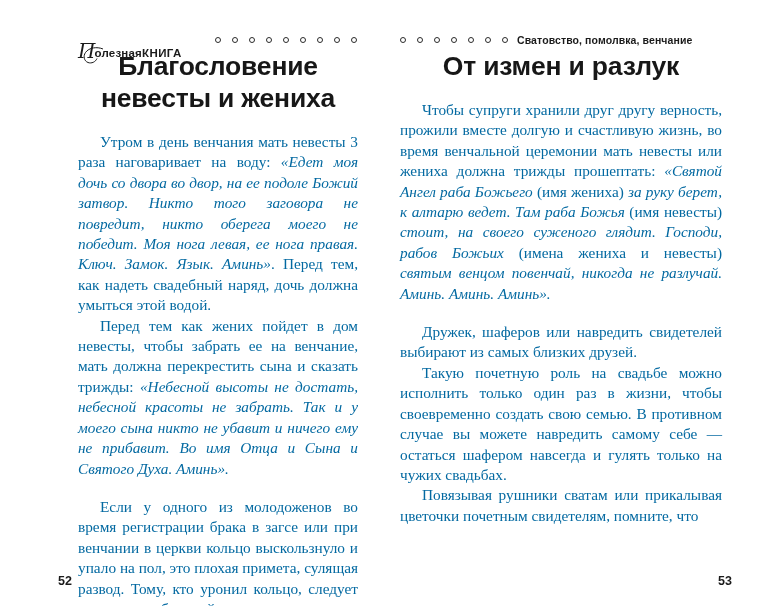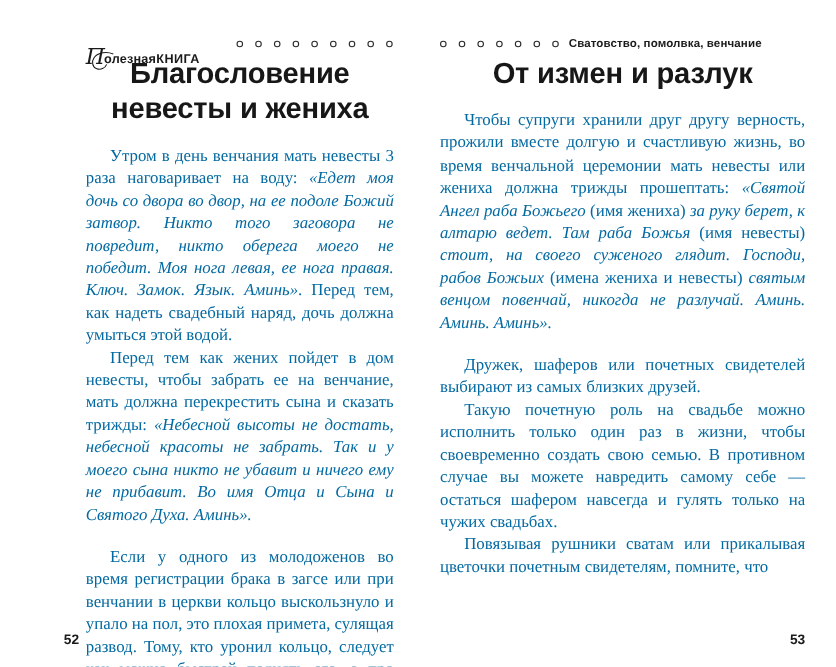--- a/index.html
+++ b/index.html
@@ -26,21 +26,21 @@
     position: relative;
     box-sizing: border-box;
     height: 606px;
   }
   .page-left {
     width: 380px;
     padding: 30px 22px 0 78px;
   }
   .page-right {
     width: 380px;
-    padding: 30px 28px 0 20px;
+    padding: 30px 38px 0 20px;
   }
   
   .runhead {
     display: flex;
     align-items: center;
     height: 20px;
     white-space: nowrap;
   }
   .runhead-left { justify-content: flex-start; }
   .runhead-right { justify-content: flex-start; }
@@ -198,20 +198,20 @@
         <i class="dot"></i>
       </span>
       <span class="runhead-text">Сватовство, помолвка, венчание</span>
     </div>
 
     <h1 class="chapter h-big h-r-1">От измен и разлук</h1>
 
     <p class="body first"><span>Чтобы супруги хранили друг другу верность, прожили вместе долгую и счастливую жизнь, во время венчальной церемонии мать невесты или жениха должна трижды прошептать: </span><span class="i">«Святой Ангел раба Божьего </span><span>(имя жениха)</span><span class="i"> за руку берет, к алтарю ведет. Там раба Божья </span><span>(имя невесты)</span><span class="i"> стоит, на своего суженого глядит. Господи, рабов Божьих </span><span>(имена жениха и невесты)</span><span class="i"> святым венцом повенчай, никогда не разлучай. Аминь. Аминь. Аминь».</span></p>
 
 
-    <p class="body first">Дружек, шаферов или почетных свидетелей выбирают из самых близких друзей.</p>
+    <p class="body first">Дружек, шаферов или навредить свидетелей выбирают из самых близких друзей.</p>
     <p class="body">Такую почетную роль на свадьбе можно исполнить только один раз в жизни, чтобы своевременно создать свою семью. В противном случае вы можете навредить самому себе — остаться шафером навсегда и гулять только на чужих свадьбах.</p>
     <p class="body">Повязывая рушники сватам или прикалывая цветочки почетным свидетелям, помните, что</p>
 
     <div class="folio folio-right">53</div>
   </div>
 
 </div>
 
 </body></html>

